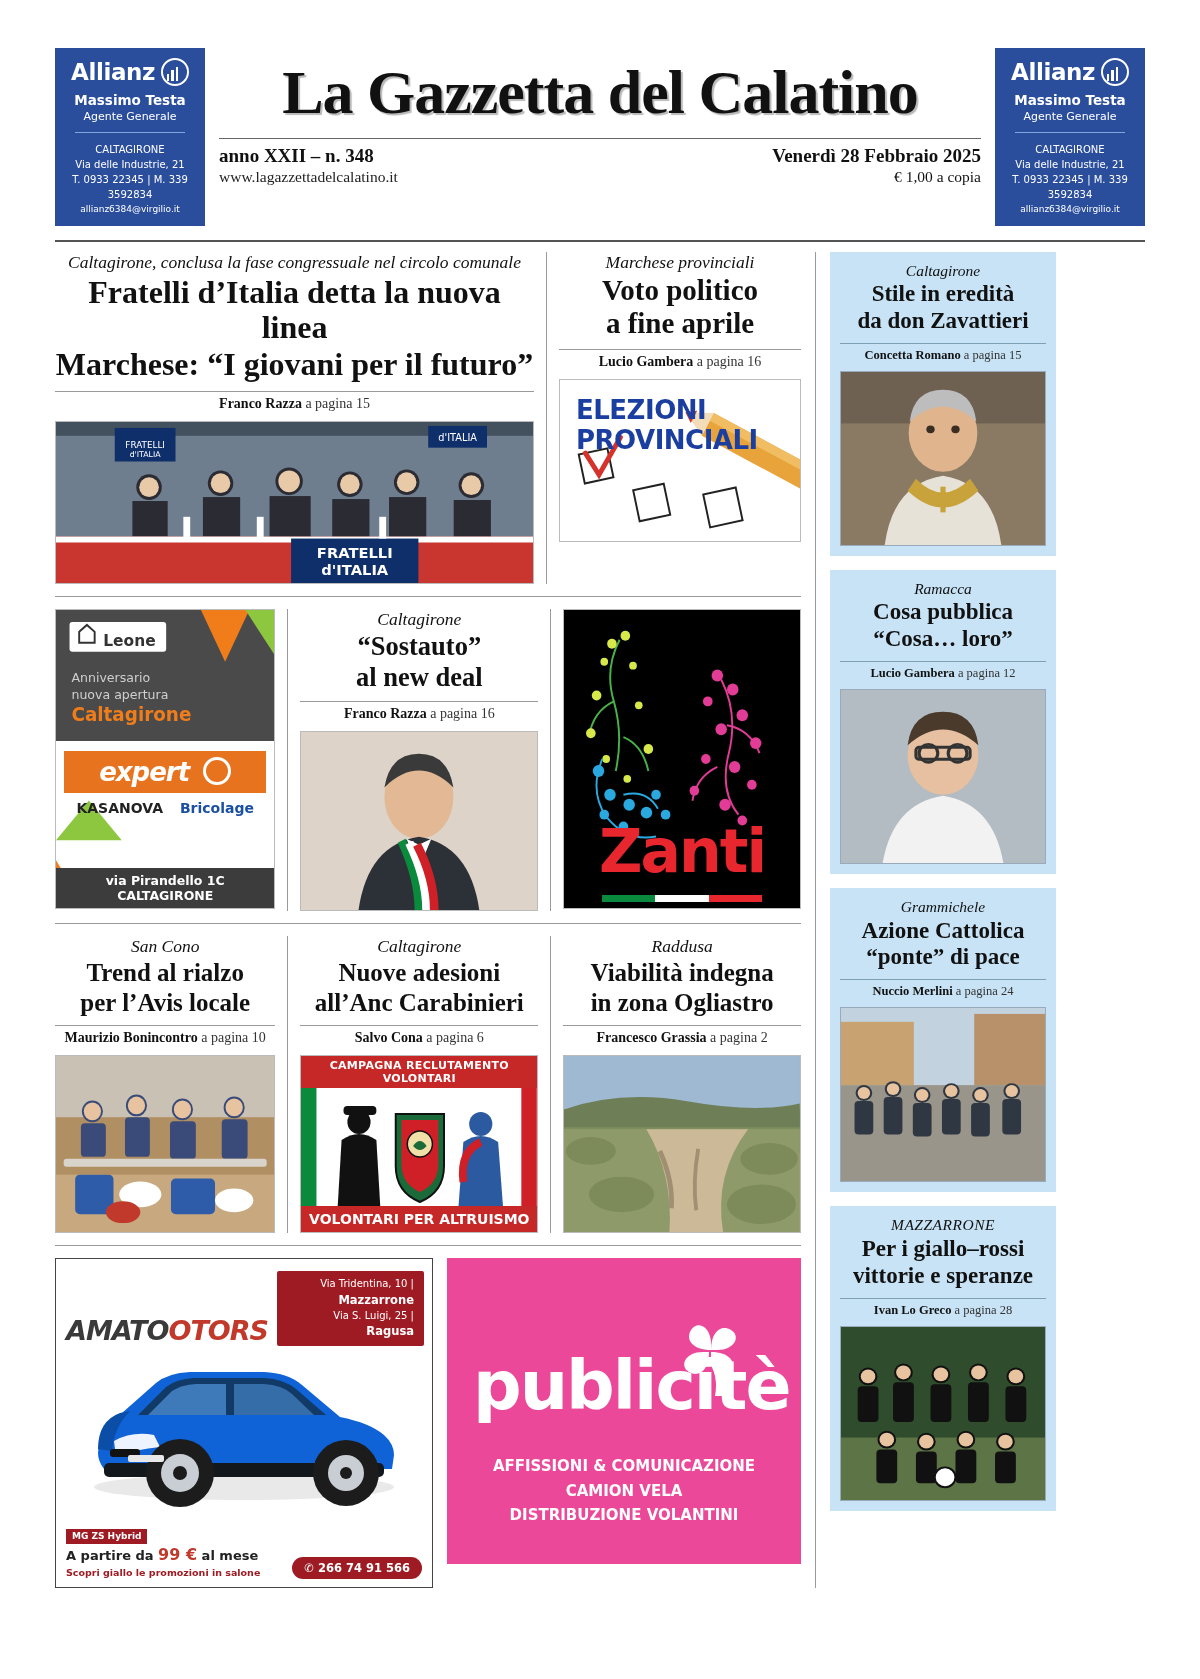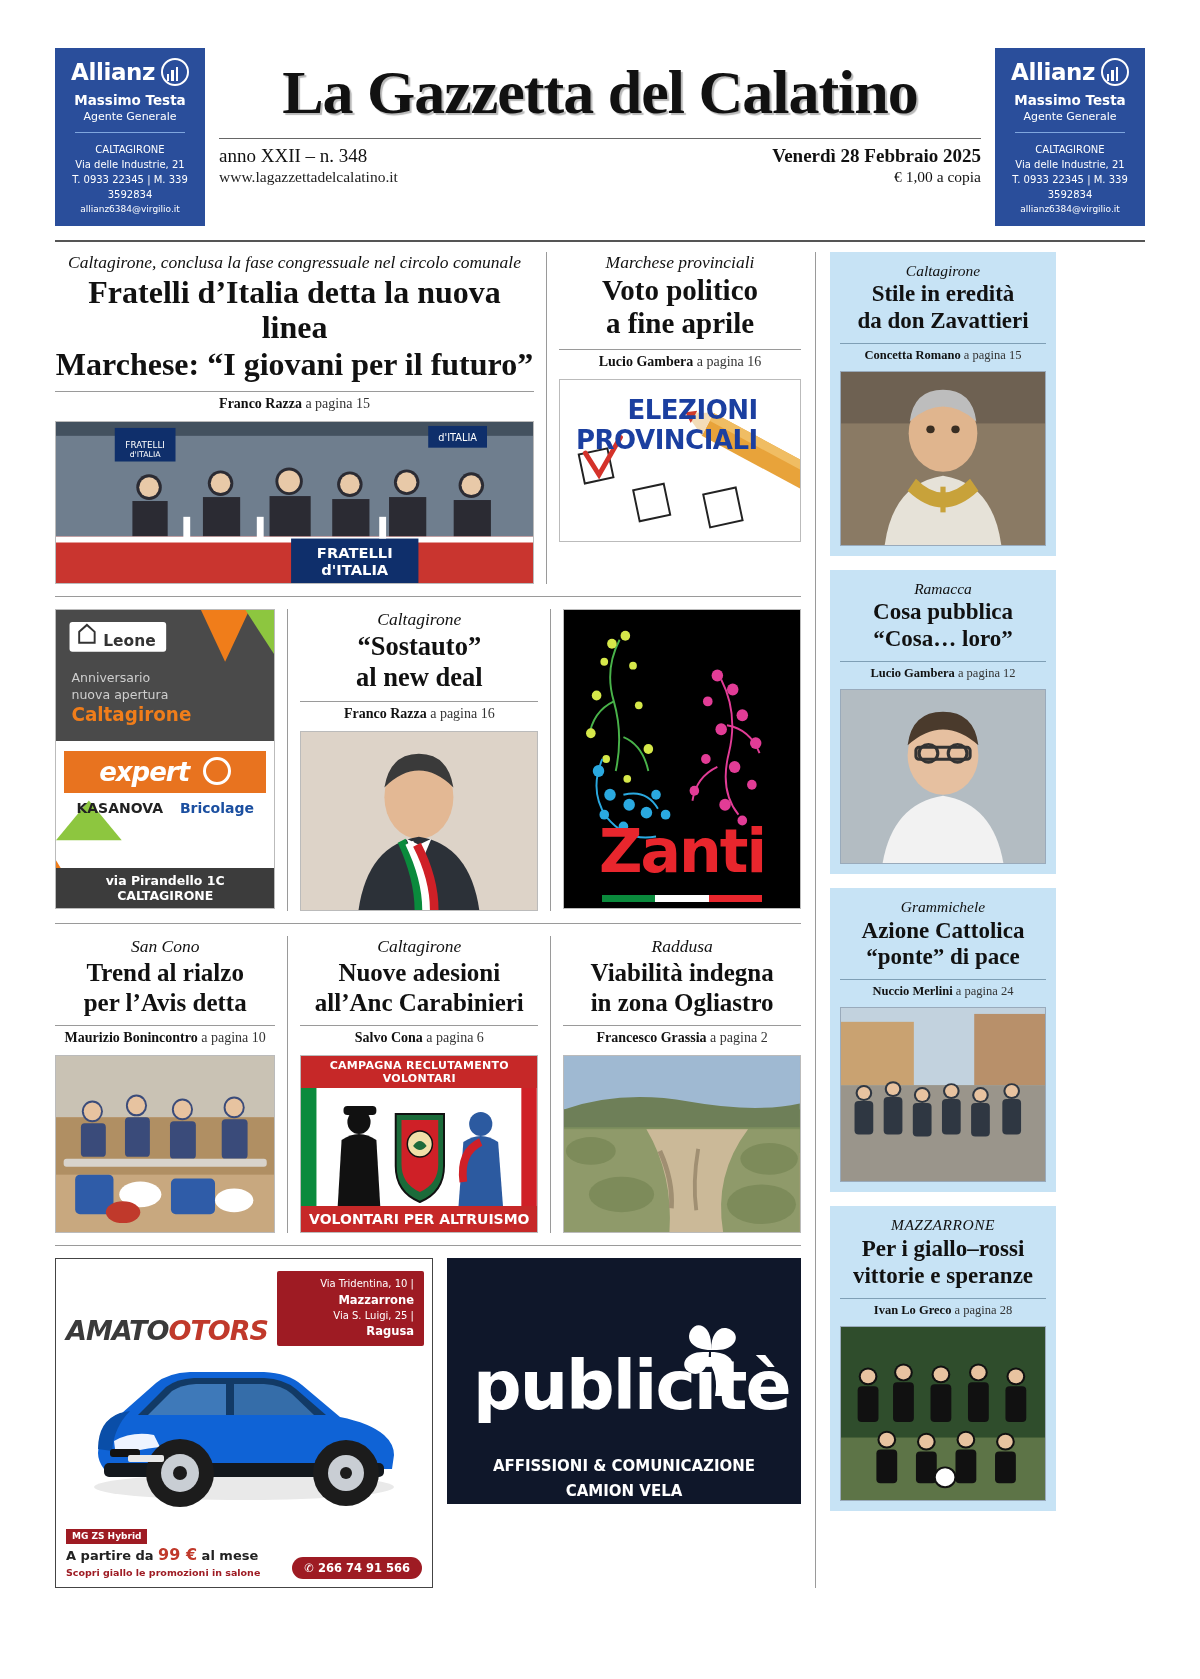--- a/index.html
+++ b/index.html
@@ -22,21 +22,21 @@
   .alz-logo i:nth-child(1){left:4px;height:7px;}
   .alz-logo i:nth-child(2){left:8.3px;height:11px;}
   .alz-logo i:nth-child(3){left:12.6px;height:14px;}
 
   .mast-center{flex:1;display:flex;flex-direction:column;justify-content:flex-start;padding:0 14px;}
   .title{font-family:"Liberation Serif",serif;font-weight:bold;font-size:62px;text-align:center;
          line-height:1.04;letter-spacing:-1px;margin-top:12px;
          text-shadow:2px 2px 1px rgba(0,0,0,0.28);}
   .mast-rule{border-top:1.3px solid #666;margin:14px 0 6px;}
   .mast-info{display:flex;justify-content:space-between;align-items:flex-start;}
-  .mi-l .anno{font-weight:normal;font-size:19px;}
+  .mi-l .anno{font-weight:bold;font-size:19px;}
   .mi-l .site{font-size:15.5px;color:#222;margin-top:1px;}
   .mi-r{text-align:right;}
   .mi-r .date{font-weight:bold;font-size:19px;}
   .mi-r .price{font-size:15.5px;margin-top:1px;}
 
   
   .rule-thick{border-top:2.4px solid #555;margin:14px 0 0;}
   .body-wrap{display:flex;gap:0;margin-top:10px;}
   .main-col{width:760px;box-sizing:border-box;padding-right:14px;}
   .vdiv{width:1px;background:#9a9a9a;flex:none;}
@@ -78,21 +78,21 @@
   .img-avis{background:#b9a891;}
   .img-anc{background:#fff;}
   .img-road{background:linear-gradient(#9cb6cf 0 30%,#7e8f5e 30% 55%,#b9a183 55% 100%);}
   .img-ac{background:linear-gradient(#b9ccd9 0 45%,#8e8579 45% 100%);}
   .img-team{background:linear-gradient(#2d4b2d 0 60%,#5e7347 60% 100%);}
   .img-prete{background:#8b7d6b;}
   .img-man{background:#a9b4bc;}
 
   .ads-row{display:flex;margin-top:12px;gap:14px;}
   .ad-amato{width:378px;border:1.6px solid #444;box-sizing:border-box;background:#fff;position:relative;height:330px;}
-  .ad-pub{flex:1;background:#0f172a;position:relative;height:246px;color:#fff;padding-left:16px;}
+  .ad-pub{flex:1;background:#ec4899;position:relative;height:306px;color:#fff;padding-left:16px;}
 
   .amato-top{display:flex;align-items:flex-end;justify-content:space-between;padding:12px 8px 0 10px;gap:9px;}
   .amato-logo{font-family:"DejaVu Sans",sans-serif;font-style:italic;font-weight:bold;font-size:27px;
               letter-spacing:-1px;}
   .amato-logo .blk{color:#3a3a3a;}
   .amato-logo .red{color:#c0392b;}
   .amato-addr{background:#9e1b23;color:#fff;font-family:"DejaVu Sans",sans-serif;font-size:10px;
               line-height:1.45;padding:6px 10px;text-align:right;border-radius:2px;}
   .amato-addr b{font-size:11.5px;}
   .car{position:absolute;left:18px;top:78px;width:340px;height:175px;}
@@ -112,21 +112,21 @@
 
   .leone-ad{width:100%;height:100%;background:#fff;position:relative;overflow:hidden;}
   .leone-top{height:44%;background:#4a4a4a;position:relative;overflow:hidden;}
   .expert{background:#e8731f;color:#fff;font-family:"DejaVu Sans",sans-serif;font-weight:bold;
           font-style:italic;font-size:26px;text-align:center;padding:6px 0;letter-spacing:-1px;}
   .kasa{display:flex;justify-content:space-around;align-items:center;padding:7px 4px;
         font-family:"DejaVu Sans",sans-serif;font-weight:bold;font-size:14px;}
   .pirandello{background:#3c3c3c;color:#fff;font-family:"DejaVu Sans",sans-serif;font-weight:bold;
               font-size:12.5px;text-align:center;padding:5px 0;}
 
-  .el-card{width:100%;height:100%;position:relative;background:#fff;text-align:right;}
+  .el-card{width:100%;height:100%;position:relative;background:#fff;}
   .el-txt{position:absolute;left:16px;top:16px;font-family:"DejaVu Sans",sans-serif;font-weight:bold;
           font-size:26px;color:#1b3fa0;line-height:1.15;letter-spacing:-0.5px;}
   .zanti-txt{position:absolute;left:0;right:0;bottom:22px;text-align:center;
              font-family:"DejaVu Sans",sans-serif;font-weight:bold;font-size:60px;color:#e8262d;letter-spacing:-2px;}
   .zanti-flag{position:absolute;bottom:6px;left:50%;transform:translateX(-50%);width:160px;height:7px;
               background:linear-gradient(90deg,#0a8a3c 33.3%,#fff 33.3% 66.6%,#e8262d 66.6%);}
   .anc-card{width:100%;height:100%;background:#fff;position:relative;}
   .anc-top{background:#c62828;color:#fff;font-family:"DejaVu Sans",sans-serif;font-weight:bold;
            font-size:11px;text-align:center;padding:3px 0;letter-spacing:0.3px;}
   .anc-bot{position:absolute;bottom:0;left:0;right:0;background:#c62828;color:#fff;
@@ -417,21 +417,21 @@
         </div>
       </div>
 
       <div class="hr-l"></div>
 
       <div class="row">
 
         <div class="cell" style="width:228px">
           <div class="kicker">San Cono</div>
           <div class="hl sd">Trend al rialzo</div>
-          <div class="hl sd">per l’Avis detta</div>
+          <div class="hl sd">per l’Avis locale</div>
           <div class="byline">
             <b>Maurizio Bonincontro</b><span> a pagina 10</span>
           </div>
           <div class="photo img-avis" style="height:178px;margin-top:9px">
             <svg width="100%" height="100%" viewBox="0 0 228 178" preserveAspectRatio="none">
               <rect width="228" height="178" fill="#c8a87f"></rect>
               <rect x="0" y="0" width="228" height="62" fill="#c9c2b4"></rect>
               <rect x="0" y="62" width="228" height="58" fill="#b08f63"></rect>
               <g fill="#3a4b7a">
                 <circle cx="38" cy="56" r="11"></circle>

